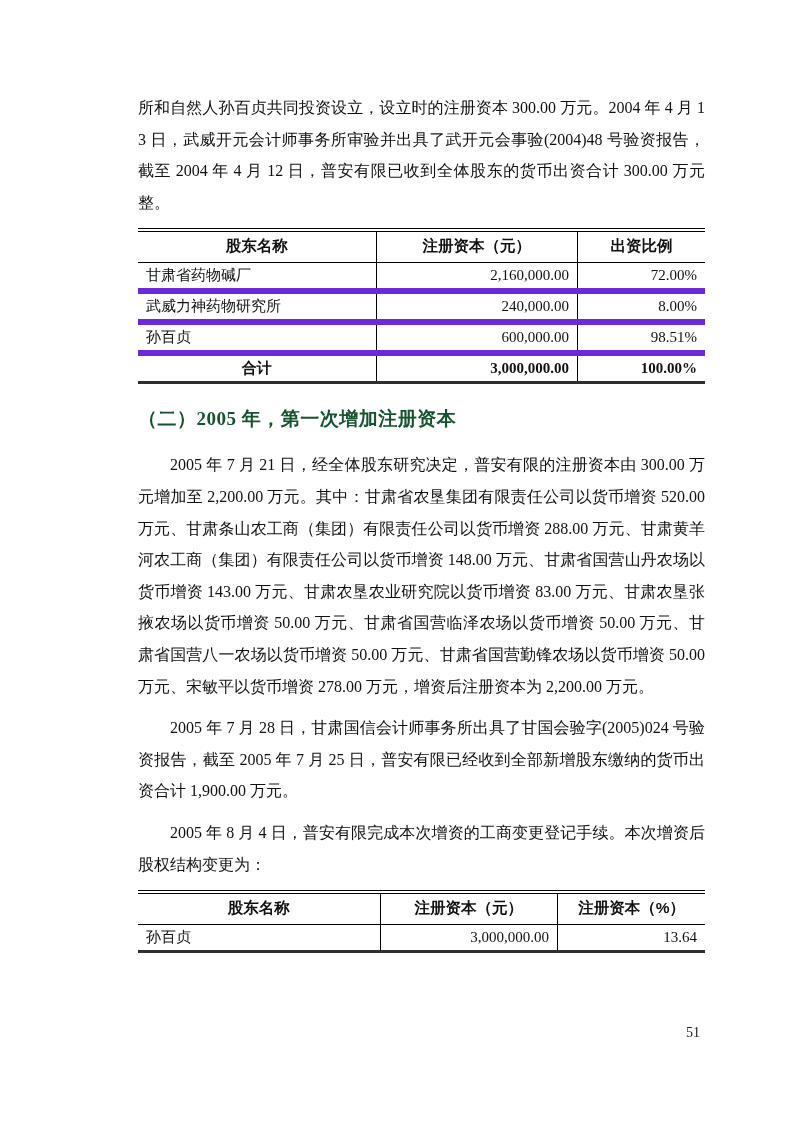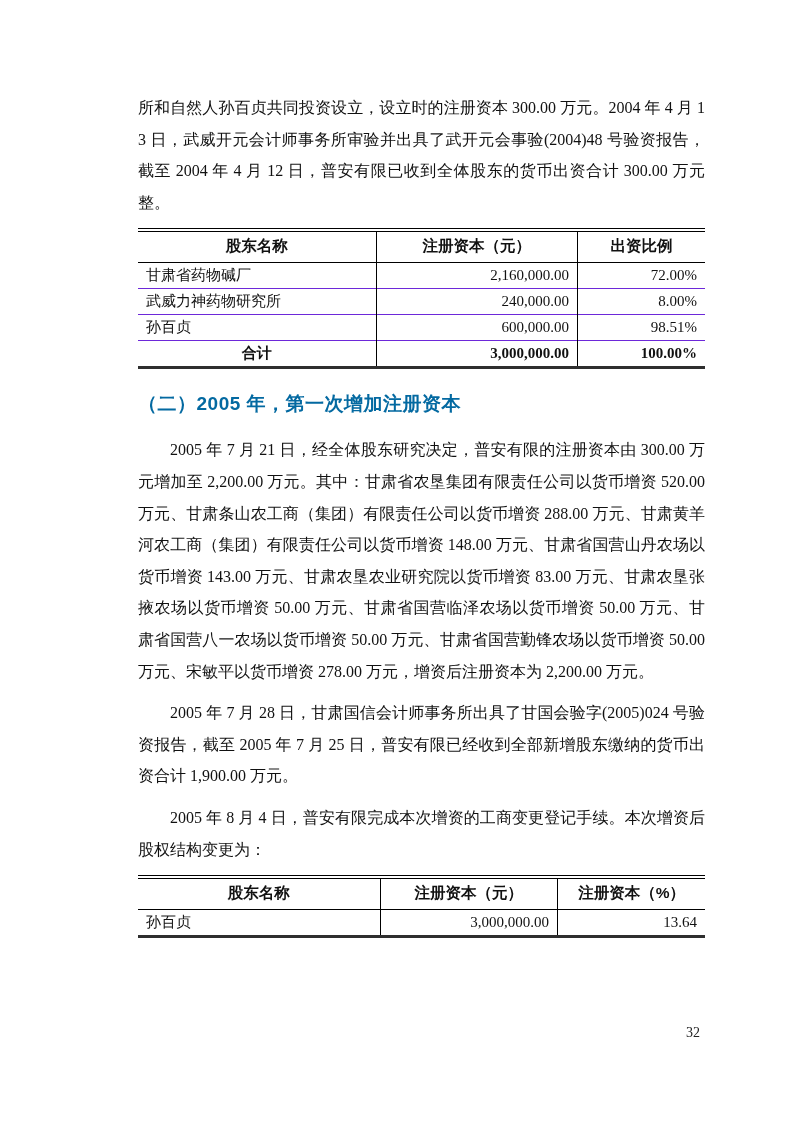--- a/index.html
+++ b/index.html
@@ -25,24 +25,24 @@
     line-height: 31.6px;
     text-align: justify;
     text-justify: inter-character;
     word-break: break-all;
     color: #111;
   }
   p.indent { text-indent: 2em; }
 
   h2.section-heading {
     margin: 22px 0 17px 0;
-    font-family: Liberation Sans, sans-serif;
+    font-family: Liberation Serif, serif;
     font-size: 19px;
     font-weight: bold;
-    color: #0369a1;
+    color: #14532d;
     letter-spacing: 0.5px;
   }
 
   table.equity-table {
     width: 100%;
     border-collapse: collapse;
     table-layout: fixed;
     margin: 2px 0 12px 0;
     border-top: 4px double #000;
     border-bottom: 3px solid #2f2f2f;
@@ -53,21 +53,21 @@
     font-weight: bold;
     text-align: center;
     padding: 4px 4px 5px 4px;
     border-bottom: 1.5px solid #000;
     font-size: 15.5px;
   }
   table.equity-table td {
     padding: 2px 8px 3px 8px;
     line-height: 20px;
   }
-  table.equity-table tbody tr { border-bottom: 1px solid #6d28d9; }
+  table.equity-table tbody tr { border-bottom: 6px solid #6d28d9; }
   table.equity-table tbody tr:last-child { border-bottom: none; }
   table.equity-table th + th,
   table.equity-table td + td { border-left: 1px solid #000; }
   td.col-name { text-align: left; padding-left: 6px; }
   td.col-capital, td.col-ratio { text-align: right; padding-right: 10px; }
   tr.total-row td {
     font-family: Liberation Serif, serif;
     font-weight: bold;
   }
   tr.total-row td.col-name { text-align: center; }
@@ -152,14 +152,14 @@
           <tr>
             <td class="col-name">孙百贞</td>
             <td class="col-capital">3,000,000.00</td>
             <td class="col-ratio">13.64</td>
           </tr>
         </tbody>
     </table>
 
   </div>
 
-  <div class="page-number">32</div>
+  <div class="page-number">51</div>
 </div>
 
 </body></html>

